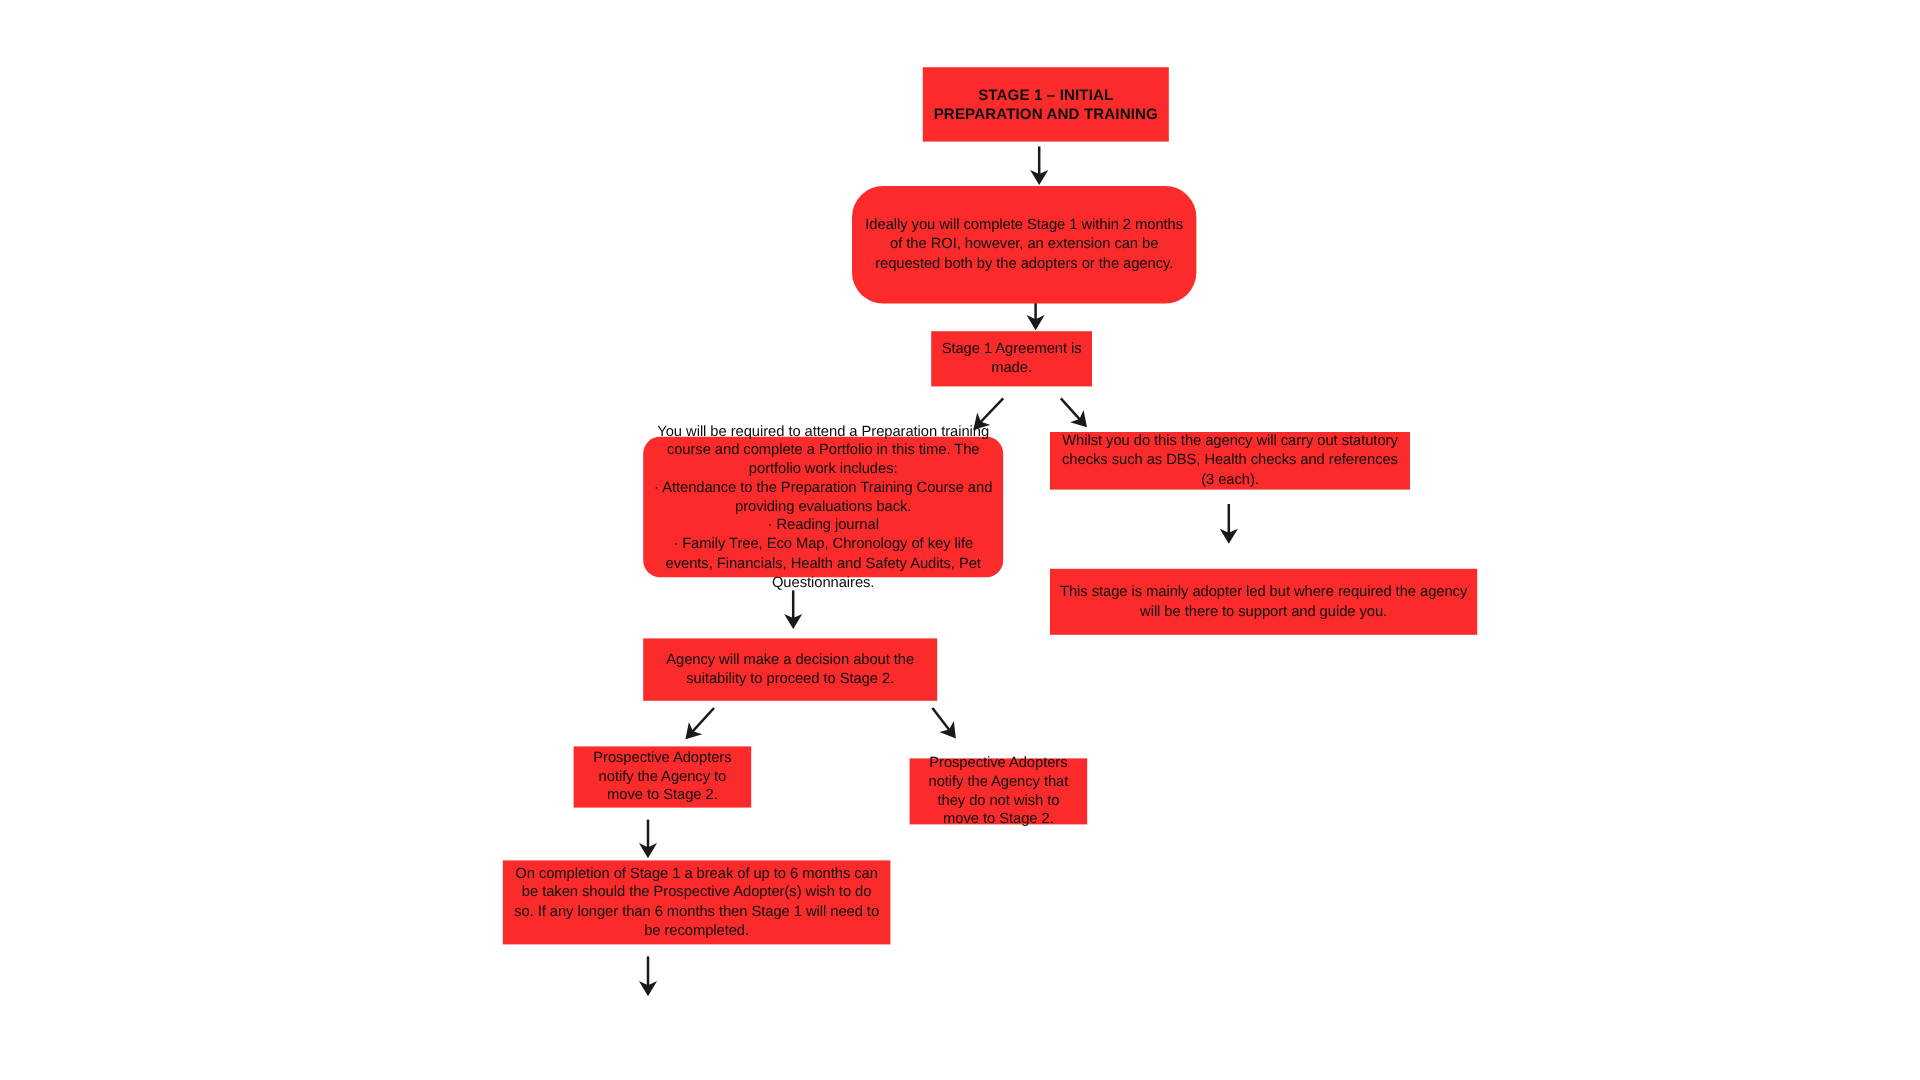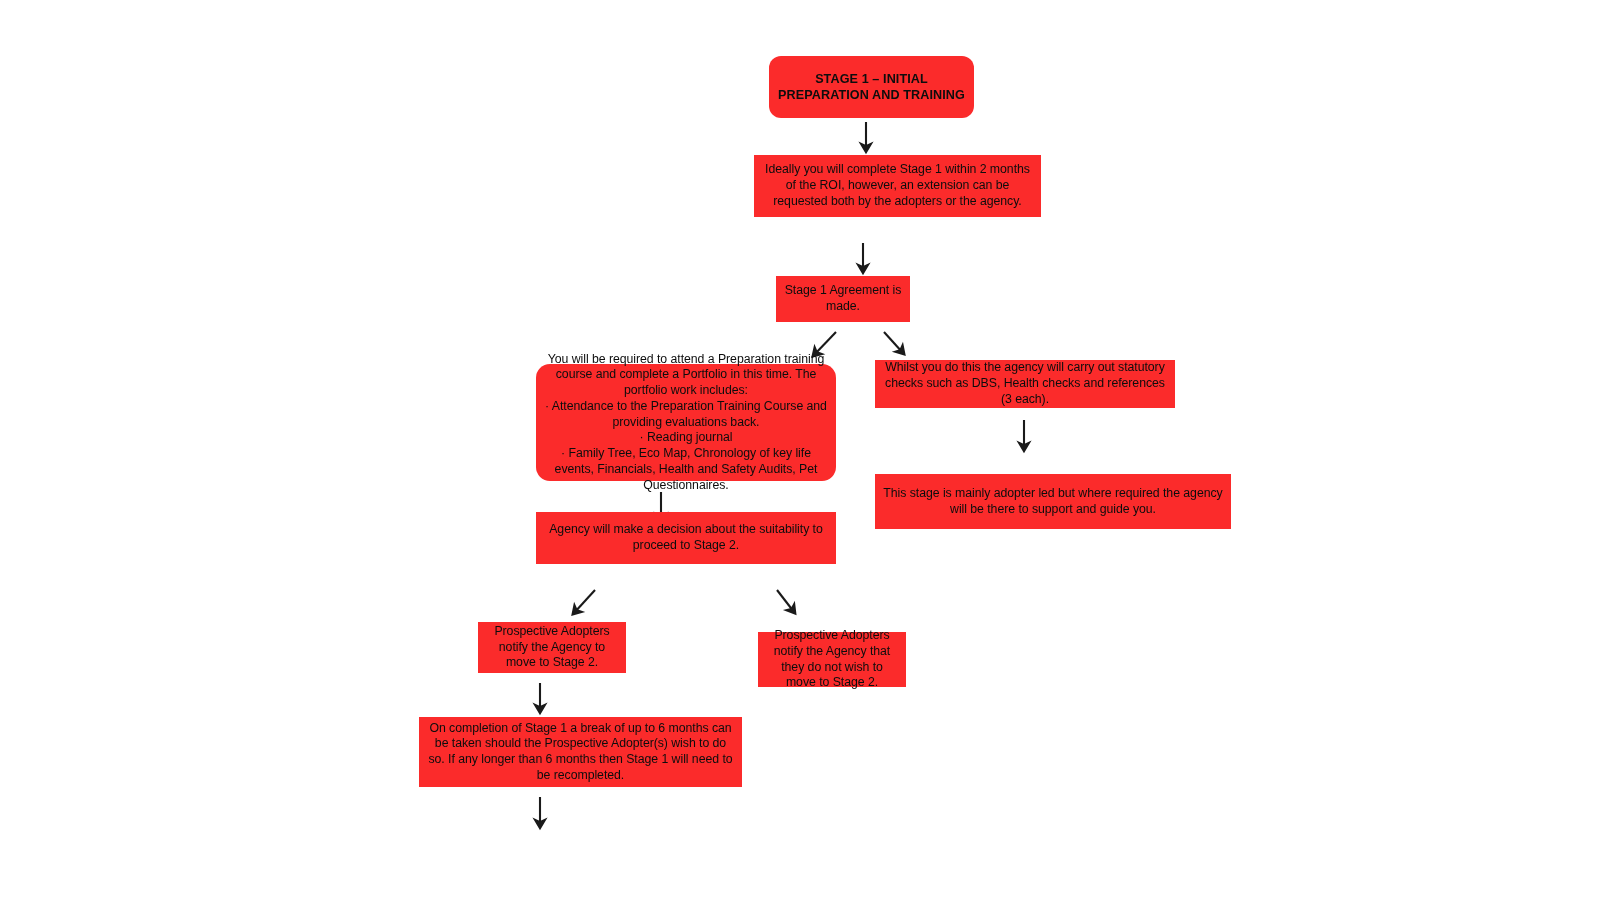--- a/index.html
+++ b/index.html
@@ -43,27 +43,27 @@
   }
   .arrow-layer {
     position: absolute;
     left: 0;
     top: 0;
     width: 1600px;
     height: 900px;
     pointer-events: none;
   }
   
-  #n-stage1-title   { left: 769px;  top: 56px;  width: 205px; height: 62px; border-radius: 12px; }
-  #n-timeline       { left: 754px;  top: 155px; width: 287px; height: 62px; }
+  #n-stage1-title   { left: 769px;  top: 56px;  width: 205px; height: 62px; }
+  #n-timeline       { left: 710px;  top: 155px; width: 287px; height: 98px; border-radius: 26px; }
   #n-agreement      { left: 776px;  top: 276px; width: 134px; height: 46px; }
   #n-portfolio      { left: 536px;  top: 364px; width: 300px; height: 117px; border-radius: 14px; }
   #n-statutory      { left: 875px;  top: 360px; width: 300px; height: 48px; }
   #n-adopter-led    { left: 875px;  top: 474px; width: 356px; height: 55px; }
-  #n-decision       { left: 536px;  top: 512px; width: 300px; height: 52px; }
+  #n-decision       { left: 536px;  top: 532px; width: 245px; height: 52px; }
   #n-notify-yes     { left: 478px;  top: 622px; width: 148px; height: 51px; }
   #n-notify-no      { left: 758px;  top: 620px; width: 148px; height: 55px; margin-top: 12px; }
   #n-break          { left: 392px;  top: 717px; width: 323px; height: 70px; margin-left: 27px; }
 </style>
 </head>
 <body>
 
 <div id="canvas">
 
   <svg class="arrow-layer" viewBox="0 0 1600 900" width="1600" height="900" xmlns="http://www.w3.org/2000/svg">

